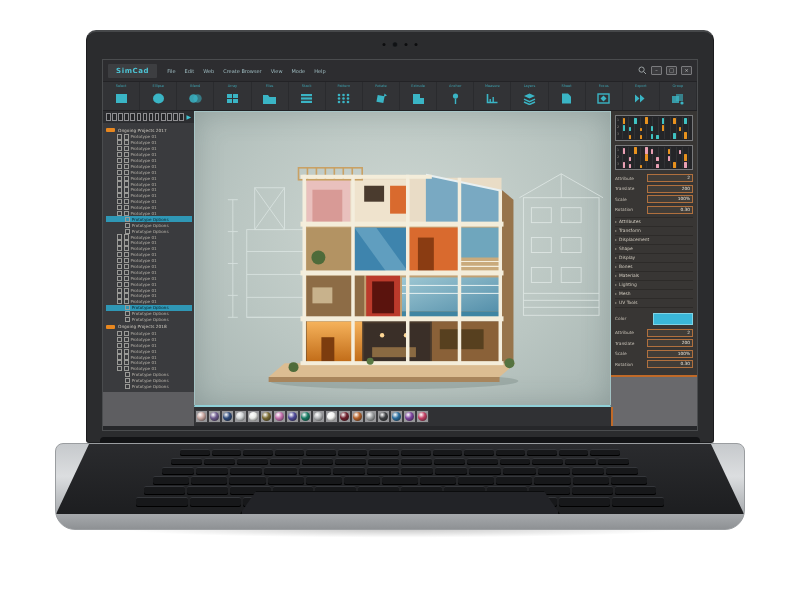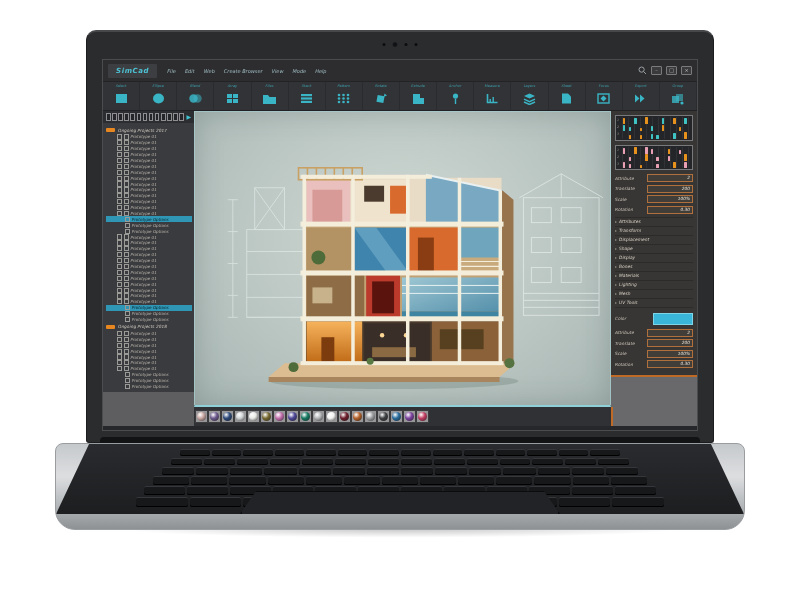--- a/index.html
+++ b/index.html
@@ -1,17 +1,17 @@
 <!DOCTYPE html>
 <html><head>
 <meta charset="utf-8">
 <style>
   html,body{margin:0;padding:0;}
   body{width:800px;height:600px;background:#ffffff;font-family:"DejaVu Sans",sans-serif;overflow:hidden;position:relative;}
-  .scene{position:absolute;inset:0;font-style:italic;}
+  .scene{position:absolute;inset:0;}
   .floor-shadow{position:absolute;left:110px;top:520px;width:580px;height:18px;
     background:radial-gradient(ellipse at 50% 50%, rgba(0,0,0,.22) 0%, rgba(0,0,0,0) 68%);}
   
   .lid{position:absolute;left:86px;top:30px;width:628px;height:413px;background:#2b2c2e;
     border:1px solid #1b1c1e;border-top:2px solid #46484a;border-radius:10px 10px 3px 3px;box-sizing:border-box;}
   .webcam{position:absolute;left:50%;top:10px;transform:translateX(-50%);display:flex;gap:7px;align-items:center;}
   .webcam i{display:block;width:3px;height:3px;border-radius:50%;background:#0c0d0e;}
   .webcam i.cam{width:5px;height:5px;background:#101214;box-shadow:inset 0 0 1px #3a3f44;}
   .screen{position:absolute;left:16px;top:28px;width:594px;height:370px;background:#26272a;overflow:hidden;
     outline:1px solid #4a4c4e;}

